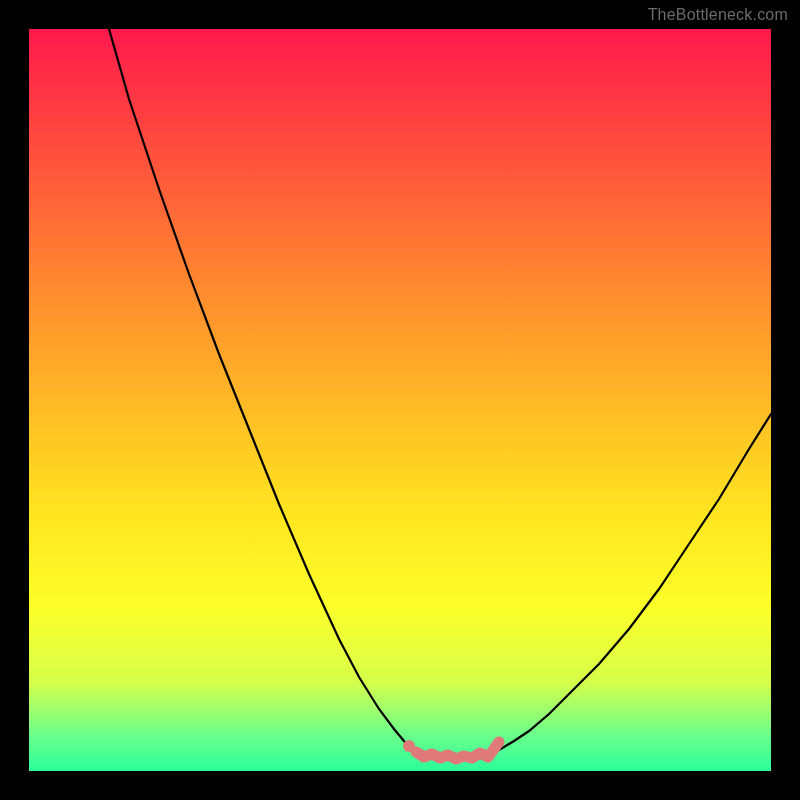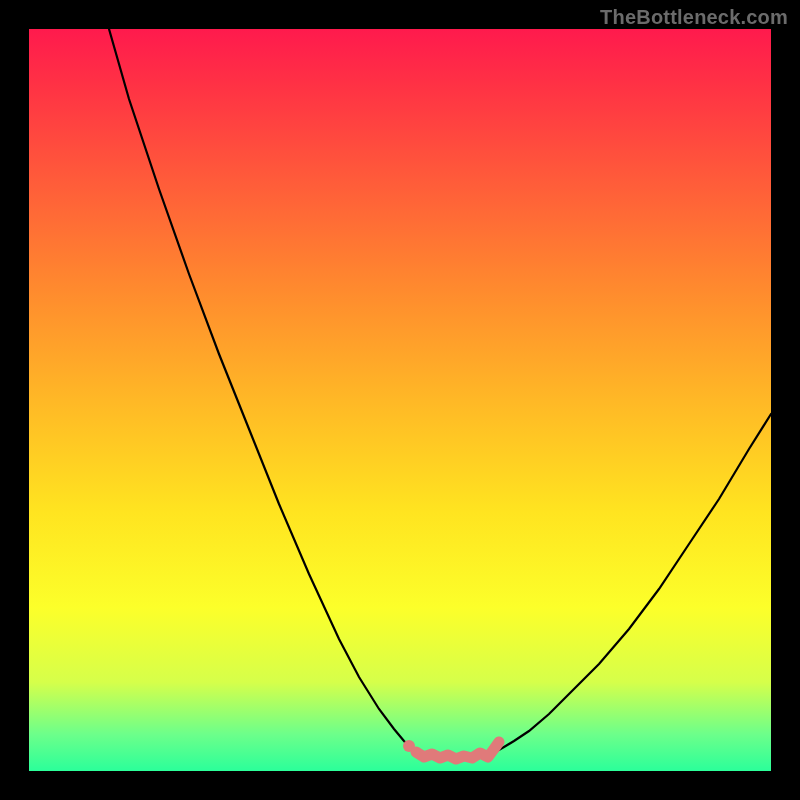--- a/index.html
+++ b/index.html
@@ -27,22 +27,22 @@
       #fcff2a 78%,
       #d6ff4a 88%,
       #6dff8a 95%,
       #2bff9a 100%);
   }
   .watermark {
     position: absolute;
     top: 6px;
     right: 12px;
     color: #6b6b6b;
-    font-size: 20px;
-    font-weight: 700;
+    font-size: 16px;
+    font-weight: 400;
     letter-spacing: 0.2px;
   }
   svg.plot {
     position: absolute;
     left: 0;
     top: 0;
     width: 742px;
     height: 742px;
   }
 </style>

